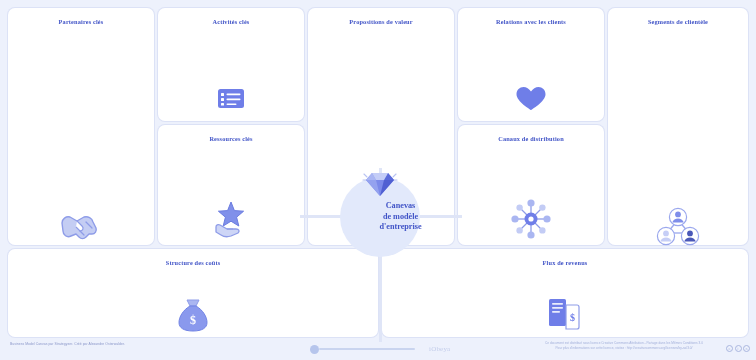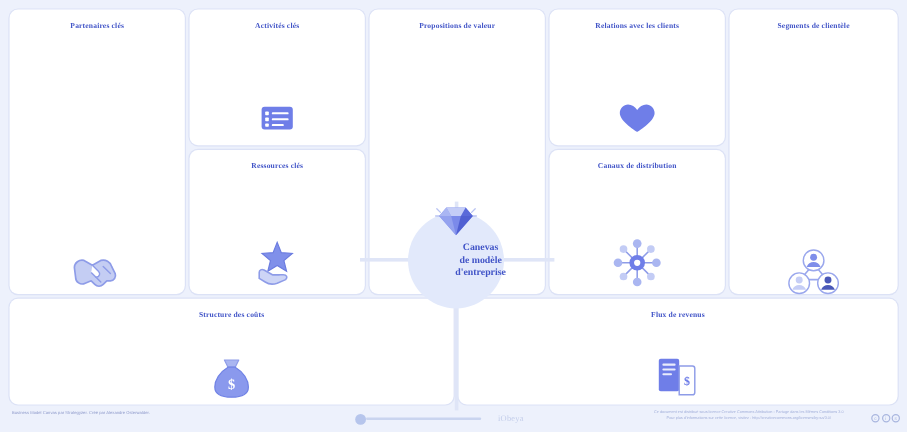--- a/index.html
+++ b/index.html
@@ -104,21 +104,21 @@
     left: 10px; top: 4px;
     width: 250px;
     font-family: "Liberation Sans", sans-serif;
     font-size: 3.4px;
     line-height: 5px;
     color: #8b97c9;
     letter-spacing: 0.05px;
   }
   #footer-center {
     position: absolute;
-    left: 305px; top: 4px;
+    left: 319px; top: 4px;
     width: 150px; height: 14px;
     display: flex;
     align-items: center;
     gap: 14px;
   }
   #zoom-slider-track {
     position: relative;
     width: 96px; height: 1.4px;
     background: #c9d4ef;
     border-radius: 1px;

